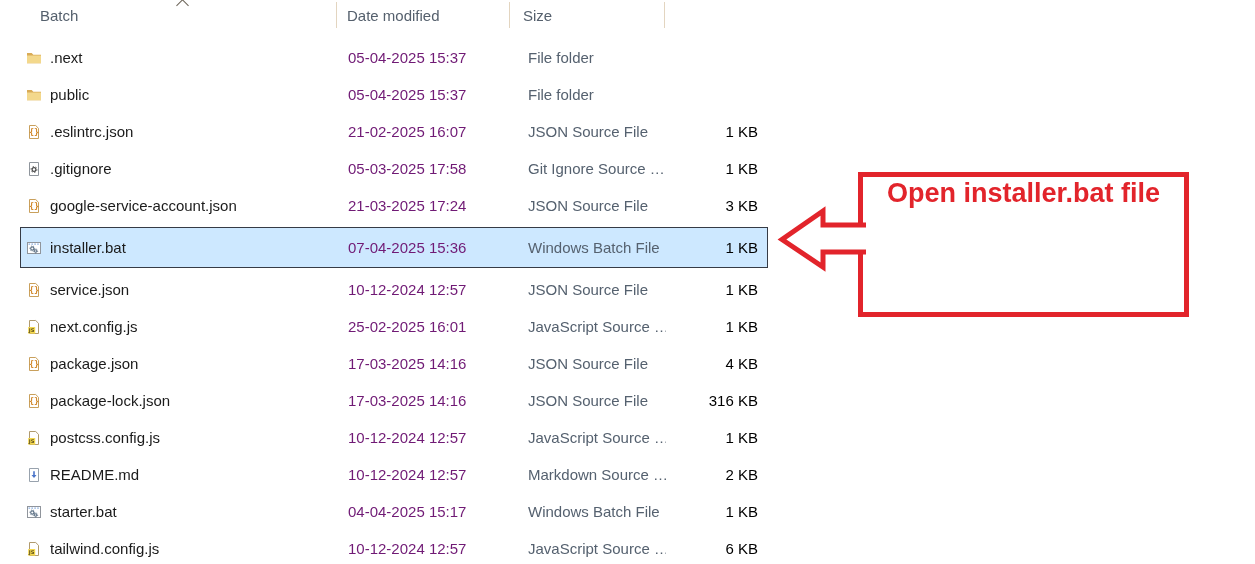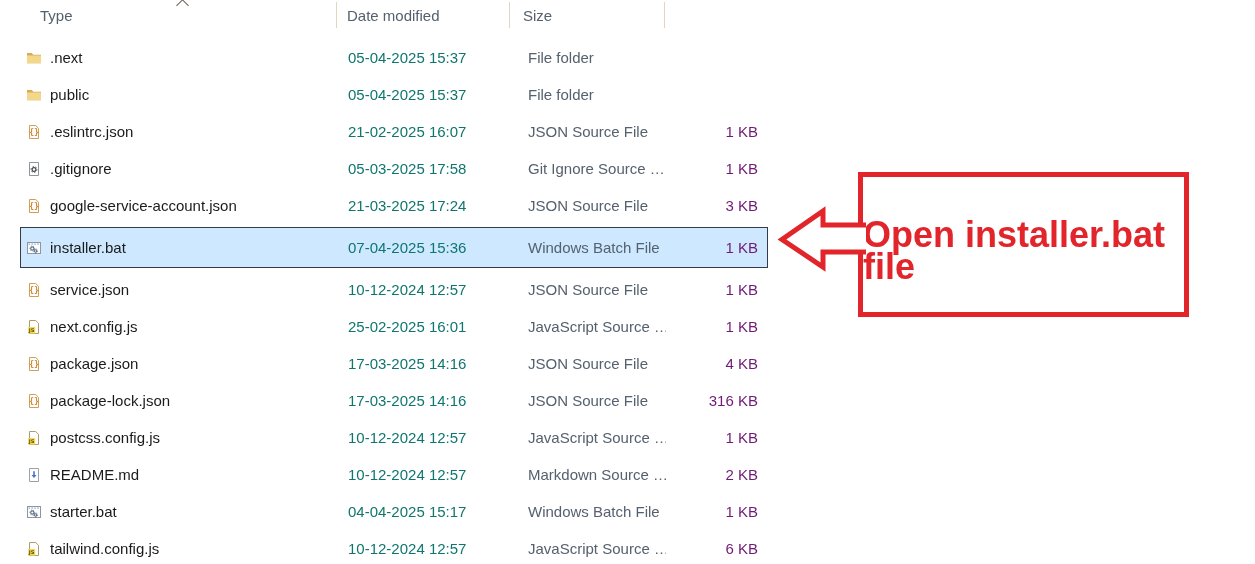--- a/index.html
+++ b/index.html
@@ -33,44 +33,44 @@
   .row {
     display:grid; grid-template-columns:317px 173px 155px 103px;
     height:37px; align-items:center; box-sizing:border-box;
     border:1px solid transparent;
   }
   .row.selected { background:#cde8ff; border:1.5px solid #363b45; height:41px; margin:3px 0; }
   .cell { font-size:15px; white-space:nowrap; overflow:hidden; }
   .cell.c-name { display:flex; align-items:center; padding-left:5px; color:#1b1b1b;text-align:center; }
   .cell.c-name .icon { width:16px; height:16px; margin-right:8px; flex:0 0 16px; display:inline-block; }
   .cell.c-name .icon svg { display:block; }
-  .cell.c-date { color:#0f766e; padding-left:10px; }
+  .cell.c-date { color:#701a75; padding-left:10px; }
   .cell.c-type { color:#55616f; padding-left:17px; }
-  .cell.c-size { color:#701a75; text-align:right; padding-right:11px; }
+  .cell.c-size { color:#000000; text-align:right; padding-right:11px; }
   
   .annotation-box {
     position:absolute; left:858px; top:172px; width:331px; height:145px;
     border:5px solid #e2242b; background:#ffffff; box-sizing:border-box;
     display:flex; justify-content:center;
   }
   .annotation-text {
-    margin-top:42px; color:#e2242b; font-size:36px; font-weight:bold;
+    color:#e2242b; font-size:27px; font-weight:bold;
     letter-spacing:0px; line-height:32px;
   }
   .annotation-arrow { position:absolute; left:770px; top:200px; z-index:5; }
 </style>
 </head>
 <body>
 
 <div class="screen">
 
   <div class="headers">
     <div class="hcell h-name">
       <span class="sort-caret"></span>
-      <span>Type</span>
+      <span>Batch</span>
     </div>
     <div class="hcell h-date">
       <span>Date modified</span>
     </div>
     <div class="hcell h-size">
       <span>Size</span>
     </div>
   </div>
 
   <div class="rows" id="rows">

